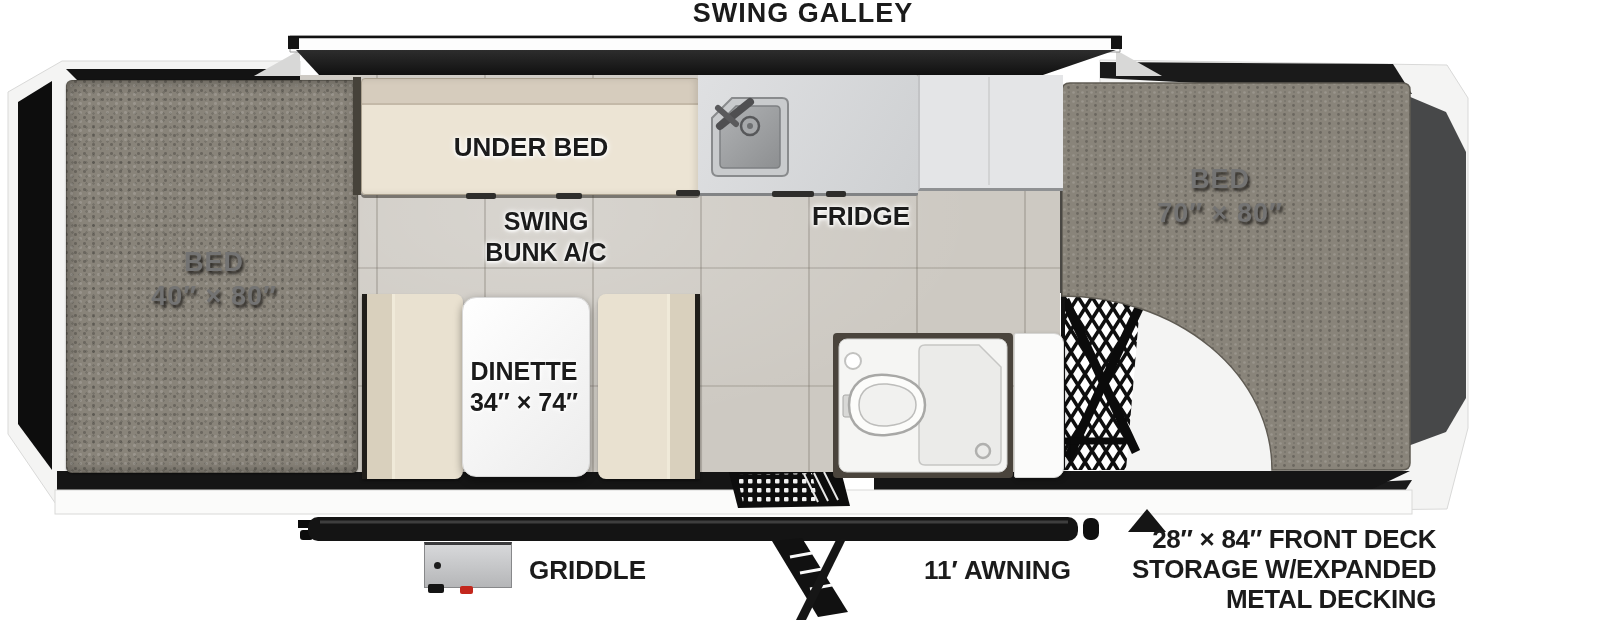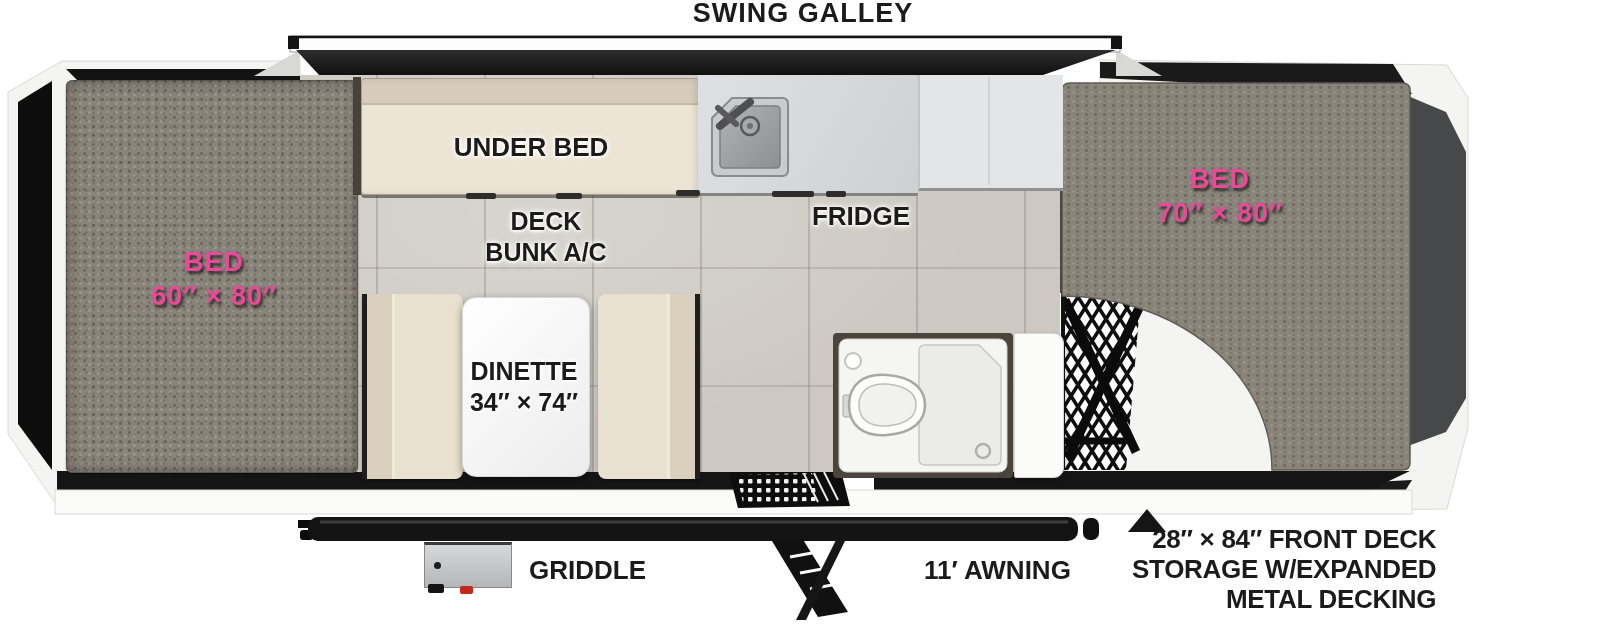--- a/index.html
+++ b/index.html
@@ -53,21 +53,21 @@
   .griddle-dot{left:434px;top:562px;width:7px;height:7px;border-radius:50%;background:#1c1c1c;z-index:5;}
   .knob-black{left:428px;top:584px;width:16px;height:9px;background:#141414;border-radius:2px;z-index:5;}
   .knob-red{left:460px;top:586px;width:13px;height:8px;background:#c3271d;border-radius:2px;z-index:5;}
   .mark{position:absolute;height:6px;background:#2e2d2b;border-radius:2px;z-index:5;}
   .icon-svg{position:absolute;z-index:5;}
   
   .lbl{position:absolute;z-index:6;font-weight:bold;color:#1b1b1b;white-space:nowrap;}
   .ctr{transform:translate(-50%,-50%);text-align:center;}
   .vctr{transform:translate(0,-50%);}
   .halo{text-shadow:0 0 4px #fff,0 0 7px #fff,0 1px 3px #fff;}
-  .bedlbl{color:#ec4899;font-size:27px;line-height:34px;letter-spacing:1px;
+  .bedlbl{color:#737373;font-size:27px;line-height:34px;letter-spacing:1px;
     text-shadow:2px 3px 3px rgba(25,23,20,0.8);}
   .title{font-size:27px;letter-spacing:1px;}
   .f26{font-size:26px;}
   .two25{font-size:25px;line-height:31px;}
   .note{left:1132px;top:524px;font-size:26px;line-height:30px;letter-spacing:-0.3px;text-align:right;}
   .tri{left:1128px;top:509px;width:0;height:0;z-index:6;
     border-left:19px solid transparent;border-right:19px solid transparent;border-bottom:23px solid #151515;}
 </style>
 </head>
 <body>
@@ -222,32 +222,32 @@
   <div class="abs griddle-dot"></div>
   <div class="abs knob-black"></div>
   <div class="abs knob-red"></div>
 
   <div class="abs tri"></div>
 
   <div class="lbl ctr title" style="left:803px;top:13px;">SWING GALLEY</div>
 
   <div class="lbl ctr bedlbl" style="left:214px;top:279px;">
     <div>BED</div>
-    <div>60″ × 80″</div>
+    <div>40″ × 80″</div>
   </div>
 
   <div class="lbl ctr bedlbl" style="left:1220px;top:196px;">
     <div>BED</div>
     <div>70″ × 80″</div>
   </div>
 
   <div class="lbl ctr halo f26" style="left:531px;top:147px;">UNDER BED</div>
 
   <div class="lbl ctr halo two25" style="left:546px;top:237px;">
-    <div>DECK</div>
+    <div>SWING</div>
     <div>BUNK A/C</div>
   </div>
 
   <div class="lbl ctr halo f26" style="left:861px;top:216px;">FRIDGE</div>
 
   <div class="lbl ctr halo two25" style="left:524px;top:387px;">
     <div>DINETTE</div>
     <div>34″ × 74″</div>
   </div>
 

